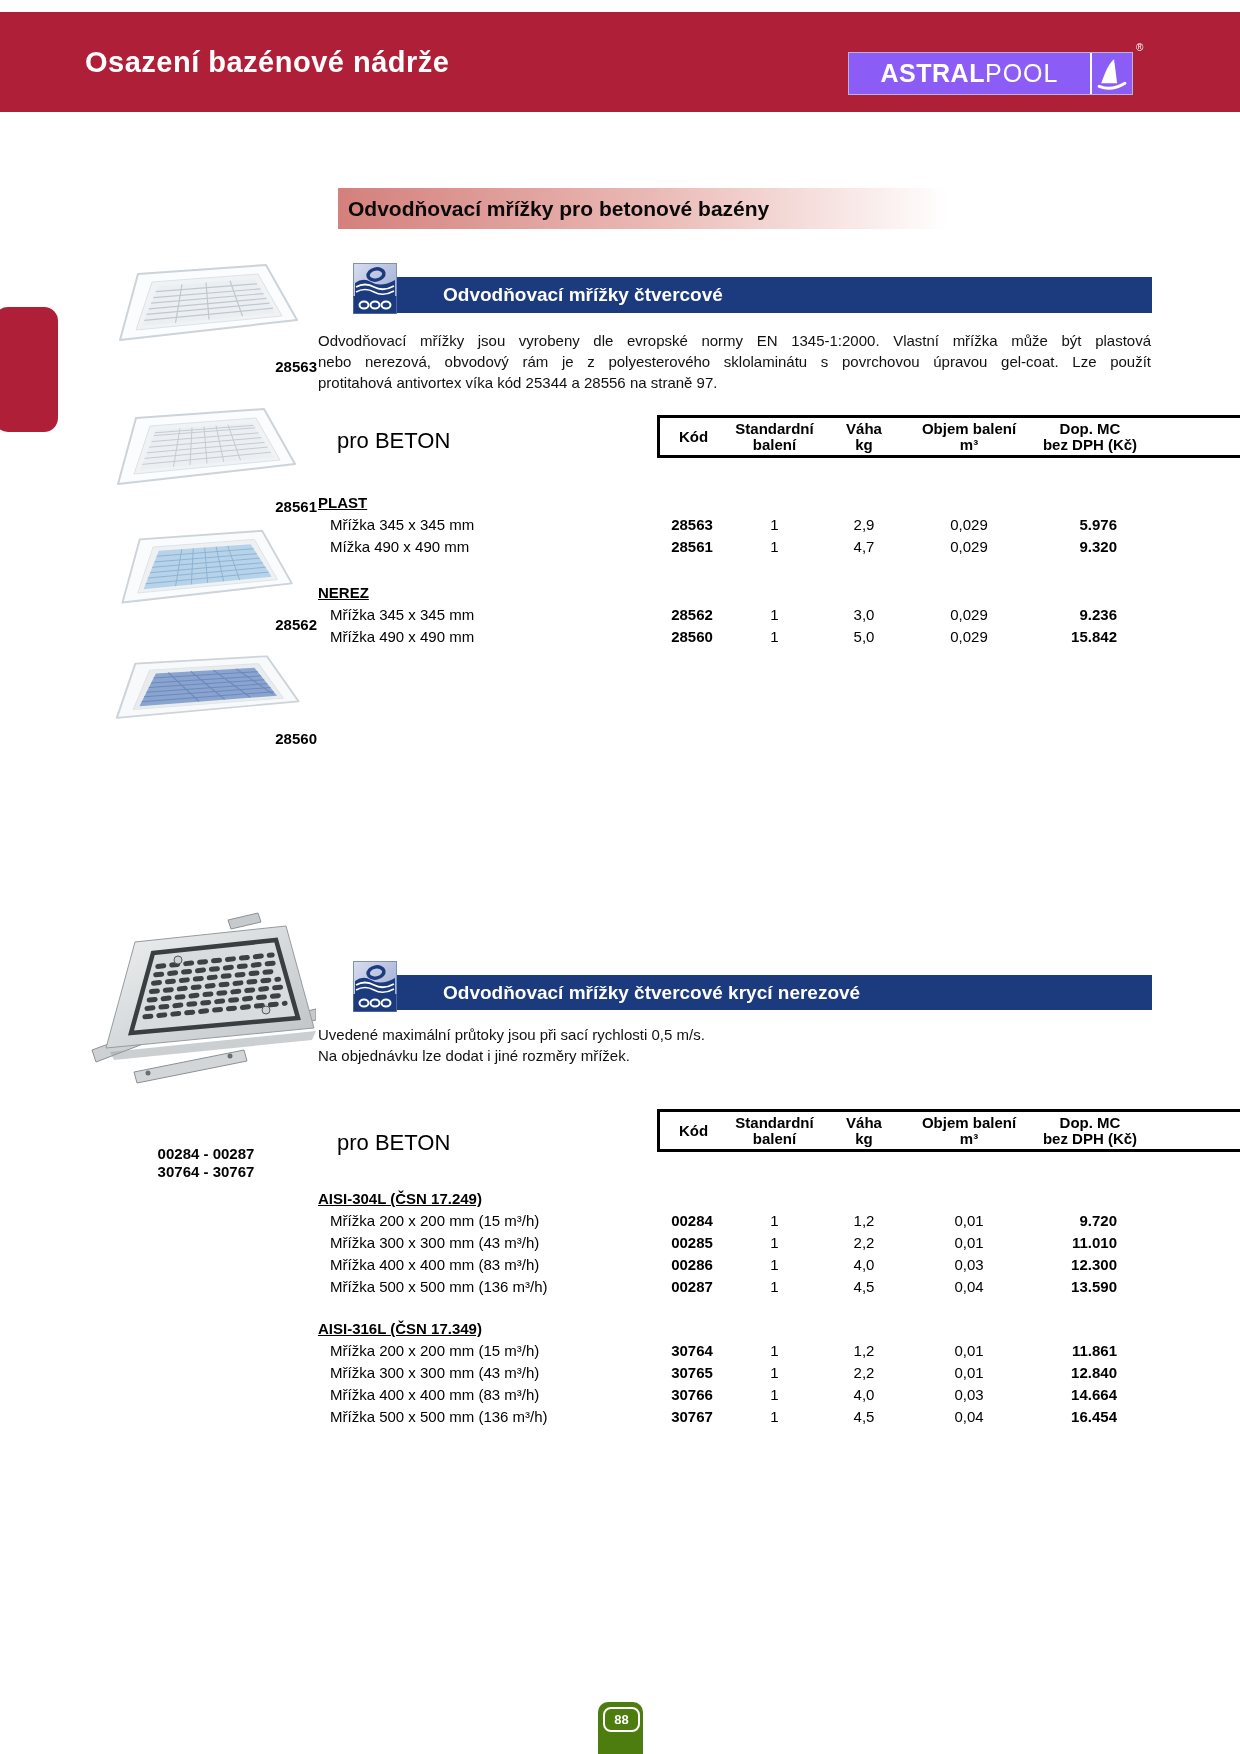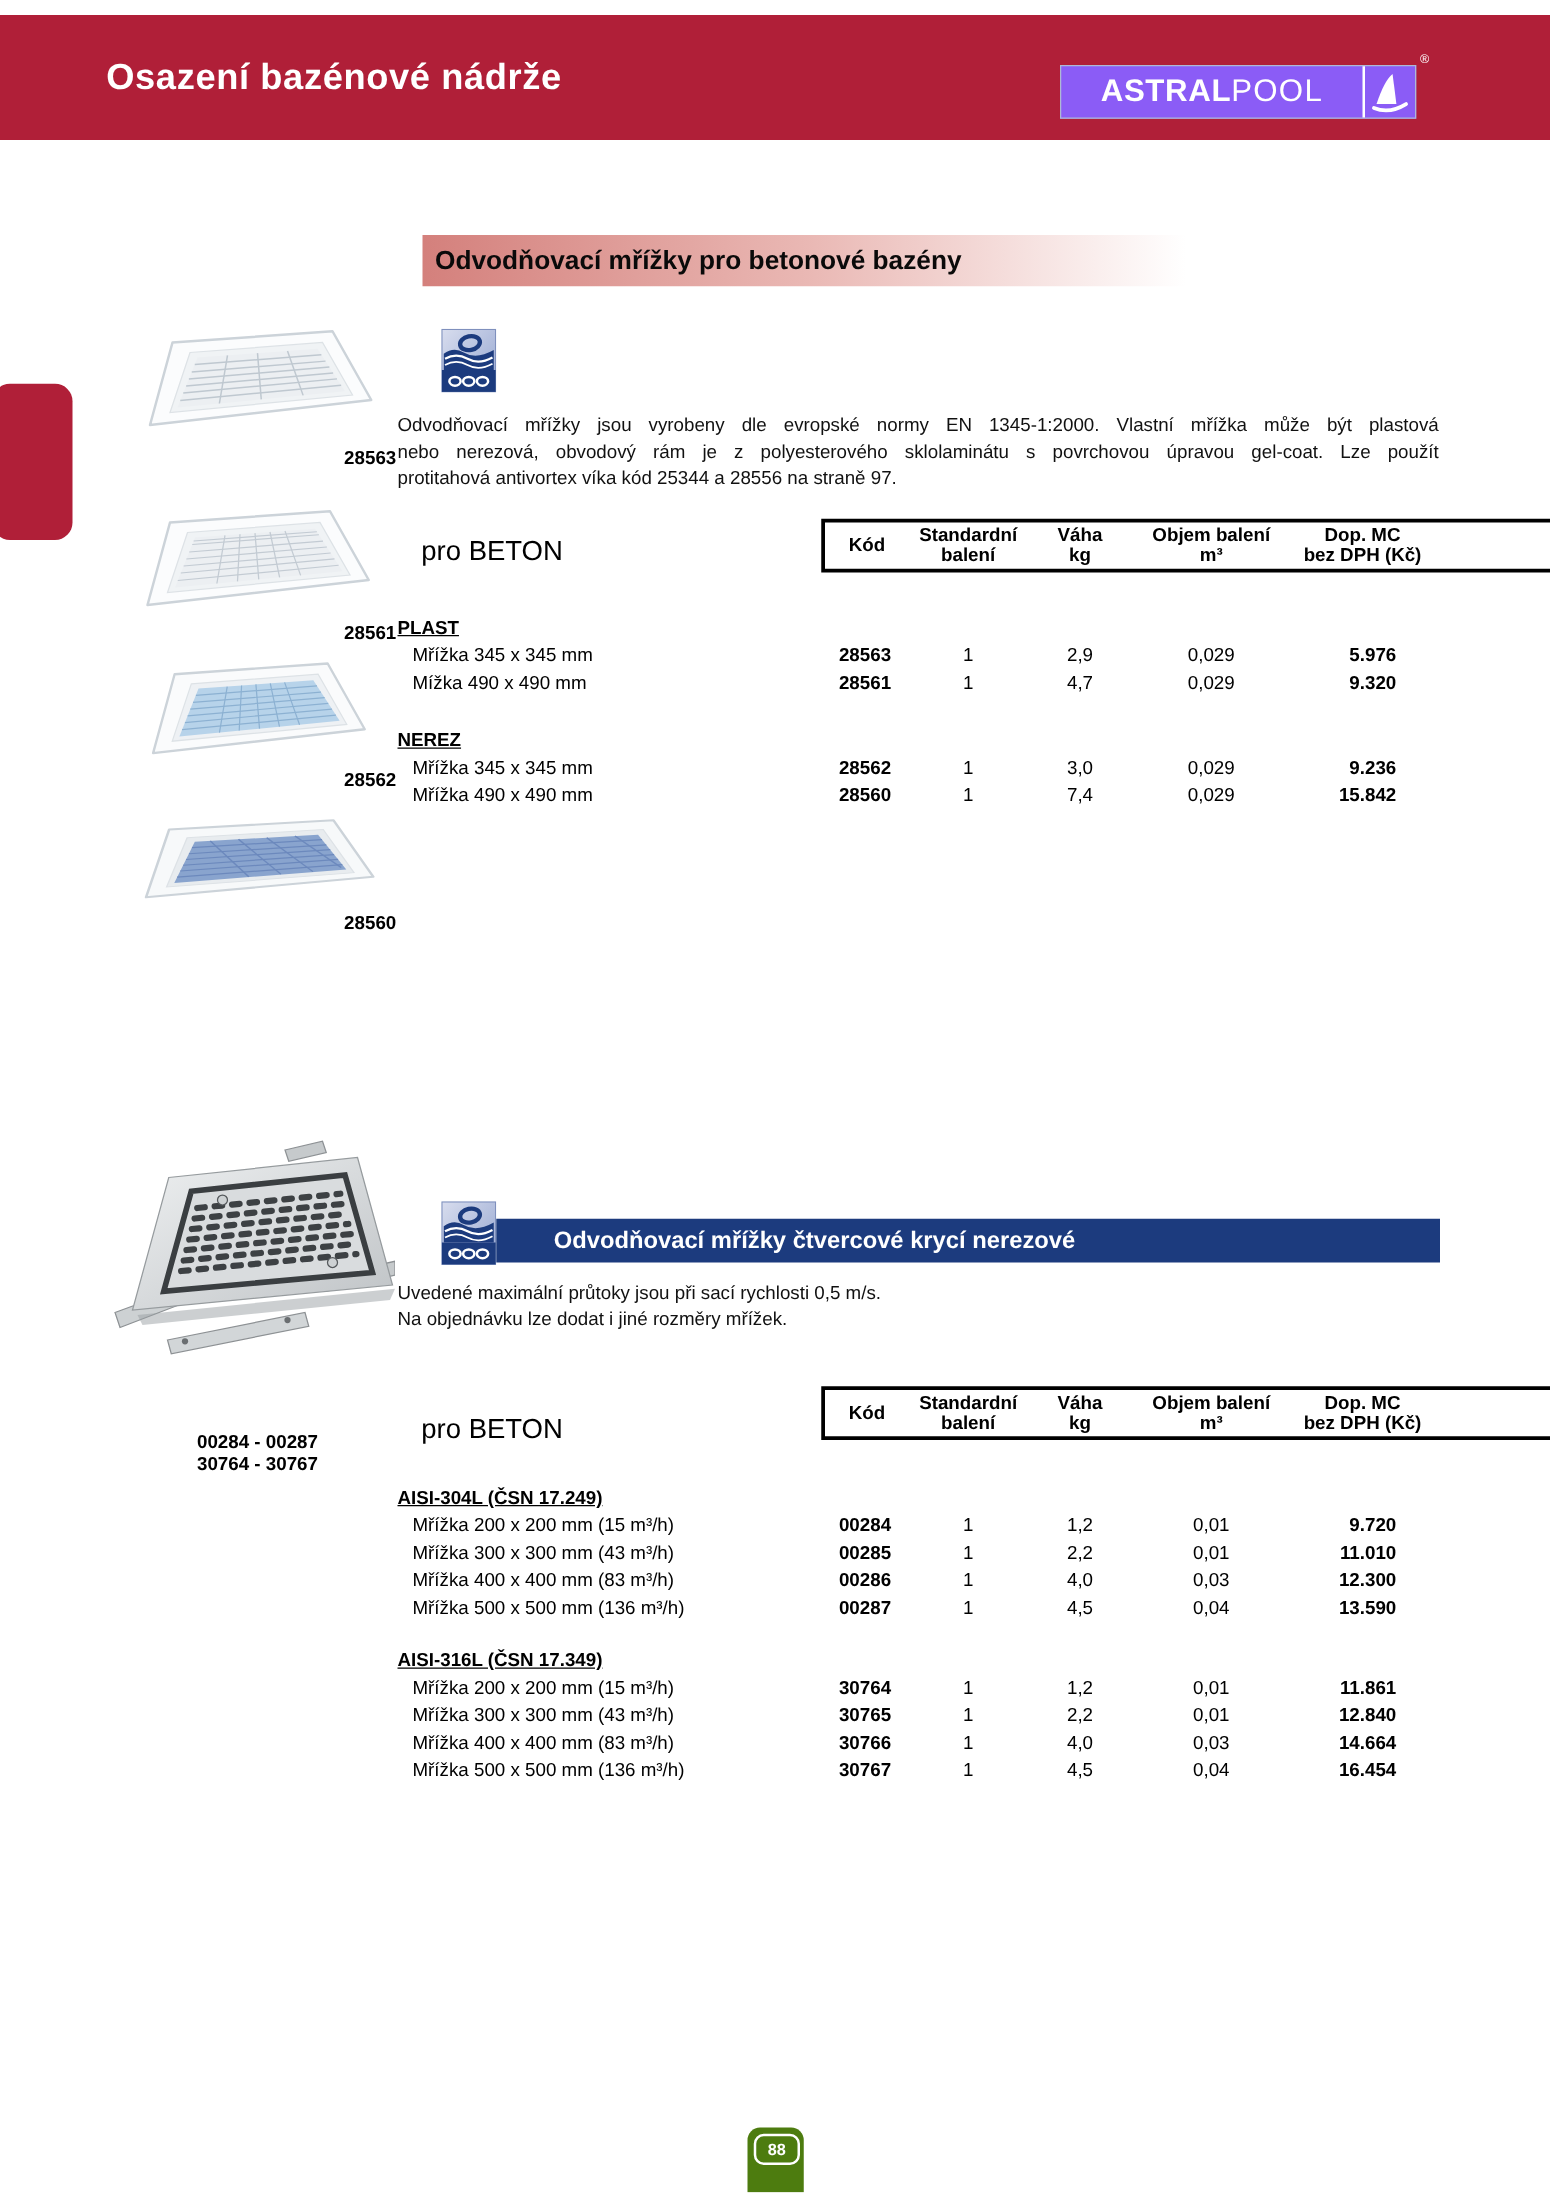--- a/index.html
+++ b/index.html
@@ -91,20 +91,23 @@
         <path d="M7 32 Q19 37 32 29" stroke="#ffffff" stroke-width="3" fill="none" stroke-linecap="round"></path>
       </svg>
     </div>
   </div>
   <div class="regmark">®</div>
 
   <div class="left-tab"></div>
 
   <div class="section-title">Odvodňovací mřížky pro betonové bazény</div>
 
+  <div class="banner banner1">
+    <div class="btxt">Odvodňovací mřížky čtvercové</div>
+  </div>
   <div class="picto picto1">
     <svg width="44" height="51" viewBox="0 0 44 51">
       <defs>
           <linearGradient id="icg1" x1="0" y1="0" x2="1" y2="1">
         <stop offset="0" stop-color="#d8ddee"></stop>
             <stop offset="1" stop-color="#94a5d0"></stop>
           </linearGradient>
         </defs>
       <rect x="0.5" y="0.5" width="43" height="50" fill="url(#icg1)" stroke="#7f90bd"></rect>
       <path d="M2 20 Q10 14 18 19 Q28 25 42 17 L42 33 L2 33 Z" fill="#1c3b7e"></path>
@@ -170,21 +173,21 @@
       <div class="kod">28562</div>
       <div class="ct">1</div>
       <div class="ct">3,0</div>
       <div class="ct">0,029</div>
       <div class="pr">9.236</div>
     </div>
     <div class="t-row">
       <div class="nm">Mřížka 490 x 490 mm</div>
       <div class="kod">28560</div>
       <div class="ct">1</div>
-      <div class="ct">7,4</div>
+      <div class="ct">5,0</div>
       <div class="ct">0,029</div>
       <div class="pr">15.842</div>
     </div>
   </div>
 
   <div class="pimg" style="left:100px;top:260px;">
     <svg width="200" height="92" viewBox="0 0 200 92">
       <path d="M38 14 L166 5 L197 60 L20 80 Z" fill="#fbfcfd" stroke="#ccd3d9" stroke-width="2" stroke-linejoin="round"></path>
       <path d="M52 22 L158 14 L182 56 L36 70 Z" fill="#f0f3f5" stroke="#dde2e6"></path>
       <path d="M58 26 L154 19 L176 53 L42 66 Z" fill="#eceff2"></path>

